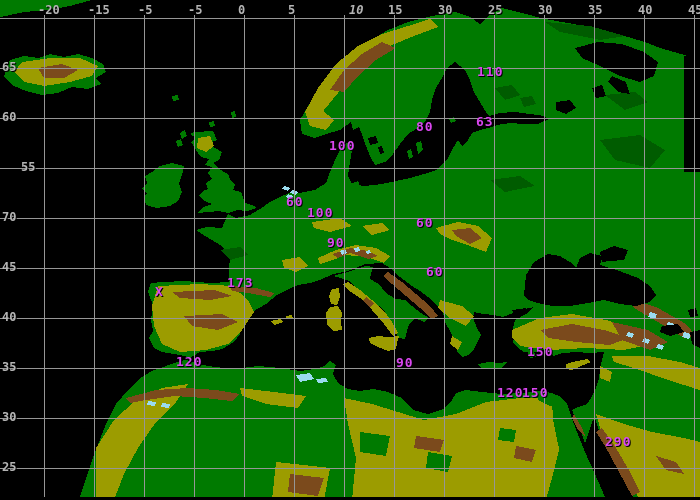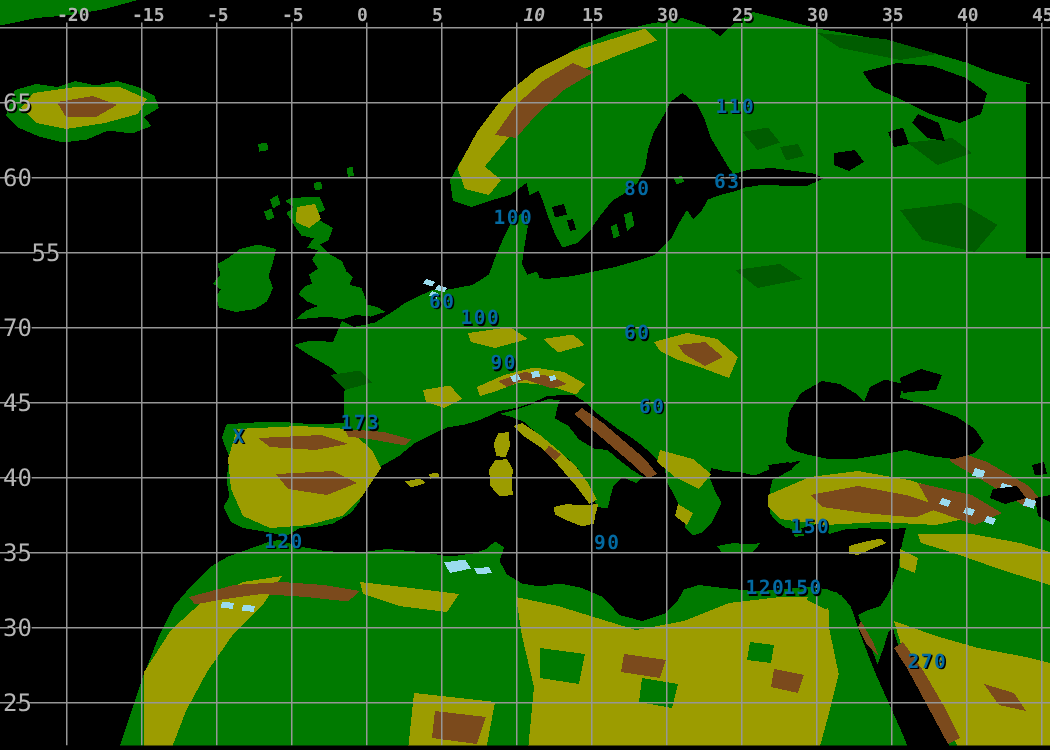--- a/index.html
+++ b/index.html
@@ -8,25 +8,25 @@
     font-family:"DejaVu Sans Mono","Liberation Mono",monospace;
   }
   .stage svg{position:absolute;left:0;top:0;z-index:1;}
   .vline{position:absolute;top:15px;height:482px;width:1px;background:#969696;z-index:2;}
   .hline{position:absolute;left:0;width:700px;height:1px;background:#969696;z-index:2;}
   .lonlab{
     position:absolute;top:4px;color:#b4b4b4;font-size:12px;font-weight:bold;
     line-height:1;text-shadow:1px 1px 0 #000;z-index:3;white-space:pre;
   }
   .latlab{
-    position:absolute;left:2px;color:#b4b4b4;font-size:16px;font-weight:normal;
+    position:absolute;left:2px;color:#b4b4b4;font-size:12px;font-weight:bold;
     line-height:1;text-shadow:1px 1px 0 #000;z-index:3;white-space:pre;
   }
   .marker{
-    position:absolute;color:#0369a1;font-size:13px;font-weight:bold;line-height:1;
+    position:absolute;color:#d946ef;font-size:13px;font-weight:bold;line-height:1;
     letter-spacing:1px;text-shadow:1px 1px 0 #000;z-index:4;white-space:pre;
   }
   .maptitle{
     position:absolute;top:472px;left:50%;transform:translateX(-50%);
     color:#ffffcc;font-size:12px;font-weight:bold;letter-spacing:-0.4px;
     text-shadow:1px 1px 0 #002200, 2px 2px 0 rgba(0,0,0,0.6);
     z-index:5;white-space:pre;
   }
   .bottombar{position:absolute;left:0;bottom:0;width:700px;height:3px;background:#000;z-index:6;}
 </style>
@@ -225,17 +225,17 @@
       <div class="marker" style="left: 416px; top: 216px;">60</div>
       <div class="marker" style="left: 327px; top: 236px;">90</div>
       <div class="marker" style="left: 426px; top: 265px;">60</div>
       <div class="marker" style="left: 227px; top: 276px;">173</div>
       <div class="marker" style="left: 155px; top: 285px;">X</div>
       <div class="marker" style="left: 176px; top: 355px;">120</div>
       <div class="marker" style="left: 396px; top: 356px;">90</div>
       <div class="marker" style="left: 527px; top: 345px;">150</div>
       <div class="marker" style="left: 497px; top: 386px;">120</div>
       <div class="marker" style="left: 522px; top: 386px;">150</div>
-      <div class="marker" style="left: 605px; top: 435px;">270</div>
+      <div class="marker" style="left: 605px; top: 435px;">290</div>
     </div>
 
   <div class="bottombar"></div>
 </div>
 
 </body></html>

